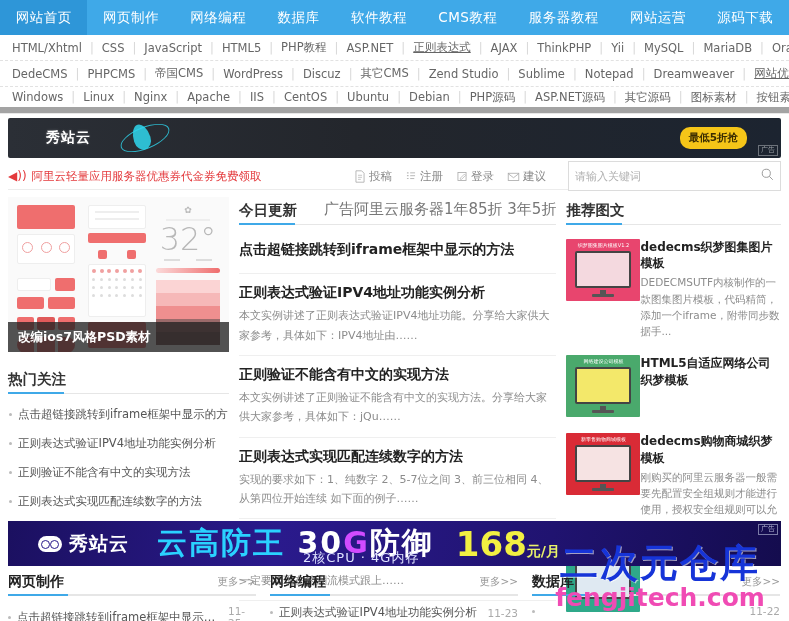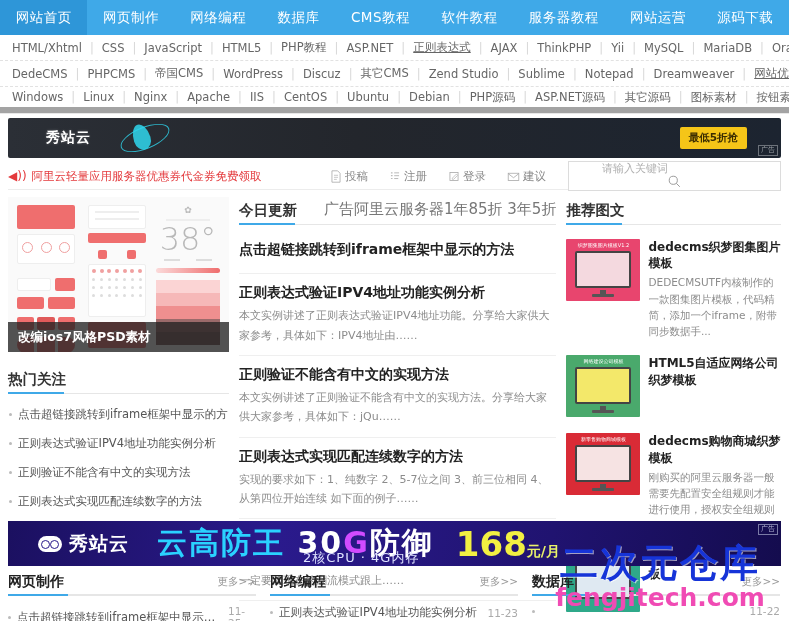--- a/index.html
+++ b/index.html
@@ -65,44 +65,44 @@
     transform:rotate(-18deg); opacity:.85;
   }
   .adbanner .ring .orbit {
     position:absolute; left:2px; top:6px; width:52px; height:22px;
     border:1.5px solid #2fd7ef; border-radius:50%;
     transform:rotate(-22deg); opacity:.8;
   }
   .adbanner .cta {
     margin-left:auto; margin-right:34px;
     background:#f5c518; color:#3a2c00; font-size:10.5px; font-weight:bold;
-    padding:4px 9px; border-radius:2px; white-space:nowrap;
+    padding:4px 9px; border-radius:10px; white-space:nowrap;
   }
   .adbanner .admark {
     position:absolute; right:3px; bottom:2px;
     font-size:7px; color:#9aa0a6; border:1px solid #6c727a;
     padding:0 2px; line-height:9px;
   }
 
   
   .noticebar {
     margin:5px 8px 0 8px; height:27px;
     display:flex; align-items:center;
     border-bottom:1px solid #ececec;
     font-size:11.5px;
   }
   .noticebar .horn { color:#e4393c; font-size:12px; margin-right:5px; }
   .noticebar .notice-text { color:#e4393c; }
-  .noticebar .tools { margin-left:auto; display:flex; align-items:center; gap:21px; color:#888; }
+  .noticebar .tools { margin-left:auto; display:flex; align-items:center; gap:13px; color:#888; }
   .noticebar .tool { display:flex; align-items:center; gap:3px; white-space:nowrap; }
   .noticebar .tool svg { display:block; }
   .searchbox {
     margin-left:22px; width:213px; height:30px;
     border:1px solid #dcdcdc; background:#fff;
-    display:flex; align-items:center; padding:0 6px;flex-direction:column;
+    display:flex; align-items:center; padding:0 6px;
   }
   .searchbox input {
     flex:1; border:none; outline:none; font-size:11px; color:#444;
     font-family:inherit; background:transparent;
   }
   .searchbox input::placeholder { color:#b0b0b0; }
 
   
   .main { display:flex; margin:7px 8px 0 8px; gap:10px; }
   .col-left  { width:221px; }
@@ -146,21 +146,21 @@
     width:3px; height:3px; background:#bbb; border-radius:50%;
   }
 
   
   .artlist { }
   .art { padding:9px 0 10px 0; border-bottom:1px solid #efefef; }
   .art .t { font-size:14px; font-weight:bold; color:#222; margin-bottom:5px; line-height:1.3; }
   .art .d { font-size:11px; color:#8c8c8c; line-height:1.75; }
 
   
-  .rec { display:flex; gap:8px; padding:8px 0 8px 0; }
+  .rec { display:flex; padding:8px 0 8px 0; }
   .rec .thumb { width:74px; height:62px; flex:0 0 74px; position:relative; overflow:hidden; border-radius:1px; }
   .rec .thumb .band { position:absolute; left:0; right:0; top:0; height:11px; font-size:5px; color:#fff;
                       display:flex; align-items:center; justify-content:center; }
   .rec .thumb .screen { position:absolute; left:9px; top:12px; right:9px; height:37px; border:2px solid #444; border-radius:2px; background:#fff; overflow:hidden;}
   .rec .thumb .stand { position:absolute; left:50%; transform:translateX(-50%); bottom:4px; width:22px; height:3px; background:#555; border-radius:1px; }
   .rec .thumb .neck  { position:absolute; left:50%; transform:translateX(-50%); bottom:6px; width:6px; height:5px; background:#555; }
   .rec .body { flex:1; min-width:0; }
   .rec .body .t { font-size:12px; font-weight:bold; color:#222; line-height:1.35; margin-bottom:3px; }
   .rec .body .d { font-size:10.5px; color:#8c8c8c; line-height:1.55; }
 
@@ -235,24 +235,24 @@
       <div class="item">
         <span>网页制作</span>
       </div>
       <div class="item">
         <span>网络编程</span>
       </div>
       <div class="item">
         <span>数据库</span>
       </div>
       <div class="item">
+        <span>软件教程</span>
+      </div>
+      <div class="item">
         <span>CMS教程</span>
-      </div>
-      <div class="item">
-        <span>软件教程</span>
       </div>
       <div class="item">
         <span>服务器教程</span>
       </div>
       <div class="item">
         <span>网站运营</span>
       </div>
       <div class="item">
         <span>源码下载</span>
       </div>
@@ -484,21 +484,21 @@
             </div>
           </div>
           <div class="blk" style="margin-top:5px;height:26px;position:relative;">
             <div style="position:absolute;left:50%;top:50%;transform:translate(-50%,-50%);width:9px;height:9px;border:1px solid #fff;border-radius:50%;"></div>
           </div>
         </div>
 
         <div class="stripe-right">
           <div style="text-align:center;color:#bbb;font-size:9px;">✿</div>
           <div style="height:2px;background:#eee;margin:4px 10px 0 10px;"></div>
-          <div style="text-align:center;color:#b8b8b8;font-size:32px;line-height:1;margin-top:2px;font-weight:300;">38°</div>
+          <div style="text-align:center;color:#b8b8b8;font-size:32px;line-height:1;margin-top:2px;font-weight:300;">32°</div>
           <div style="display:flex;justify-content:space-around;margin-top:4px;">
             <div style="width:16px;height:2px;background:#ddd;"></div>
             <div style="width:16px;height:2px;background:#ddd;"></div>
           </div>
           <div style="margin-top:7px;height:5px;background:linear-gradient(90deg,#fbdada,#ef6e6e);border-radius:3px;"></div>
           <div style="margin-top:7px;">
             <div style="height:13px;background:#fbd4d4;"></div>
             <div style="height:13px;background:#f6b8b8;"></div>
             <div style="height:13px;background:#ef8f8f;"></div>
             <div style="height:13px;background:#9b6a6a;"></div>

